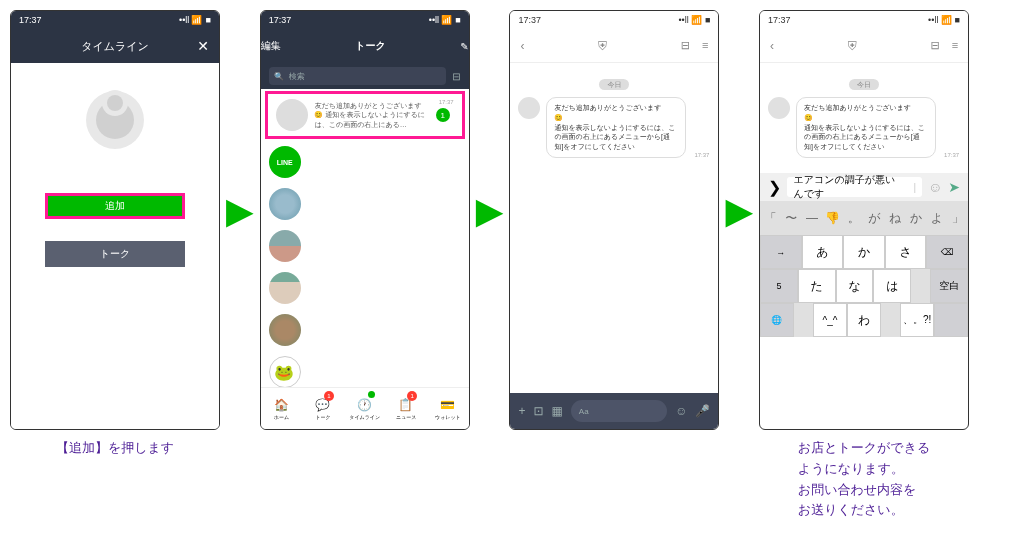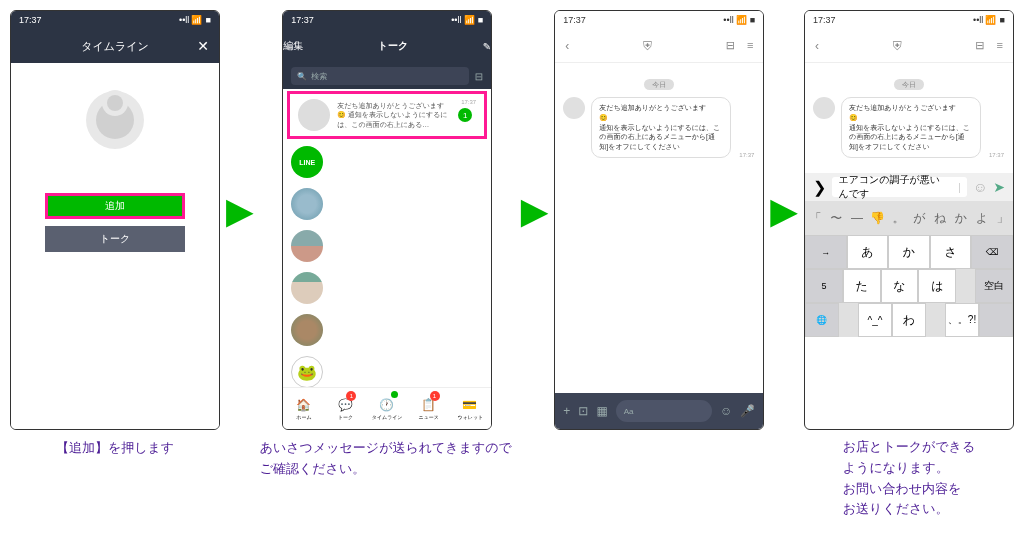--- a/index.html
+++ b/index.html
@@ -7,21 +7,21 @@
     .col { display: flex; flex-direction: column; align-items: center; gap: 8px; }
     .phone { width: 210px; height: 420px; background: #fff; border: 1px solid #333; border-radius: 6px; overflow: hidden; position: relative; display: flex; flex-direction: column; }
     .statusbar { height: 18px; background: #2c3444; color: #fff; display: flex; align-items: center; justify-content: space-between; padding: 0 8px; font-size: 9px; }
     .statusbar.light { background: #fff; color: #333; }
     .p1-header { height: 34px; background: #2c3444; color: #fff; display: flex; align-items: center; justify-content: center; font-size: 11px; position: relative; }
     .p1-close { position: absolute; right: 10px; font-size: 14px; }
     .p1-body { flex: 1; display: flex; flex-direction: column; align-items: center; padding-top: 28px; background: #fff; }
     .p1-avatar { width: 58px; height: 58px; border-radius: 50%; background: #e8e8e8; display: flex; align-items: center; justify-content: center; margin-bottom: 44px; }
     .p1-avatar-inner { width: 38px; height: 38px; border-radius: 50%; background: #d0d0d0; position: relative; }
     .p1-avatar-inner::before { content: ""; position: absolute; width: 16px; height: 16px; border-radius: 50%; background: #d0d0d0; top: -6px; left: 11px; box-shadow: 0 0 0 5px #e8e8e8; }
-    .p1-btn { width: 140px; height: 26px; margin-bottom: 7px; display: flex; align-items: center; justify-content: center; font-size: 10px; color: #fff; }
+    .p1-btn { width: 140px; height: 26px; margin-bottom: 22px; display: flex; align-items: center; justify-content: center; font-size: 10px; color: #fff; }
     .p1-btn.add { background: #00b900; border: 3px solid #ff1994; }
     .p1-btn.talk { background: #5a6070; }
     .p2-header { height: 34px; background: #2c3444; color: #fff; display: flex; align-items: center; justify-content: space-between; padding: 0 0; font-size: 10px; }
     .p2-header-title { font-weight: 600; }
     .p2-search { height: 26px; background: #2c3444; display: flex; align-items: center; padding: 0 8px; }
     .p2-search-box { flex: 1; height: 18px; background: #3d4456; border-radius: 4px; display: flex; align-items: center; padding: 0 6px; font-size: 8px; color: #9aa; gap: 4px; }
     .p2-list { flex: 1; overflow: hidden; background: #fff; }
     .p2-item { display: flex; align-items: center; padding: 5px 8px; gap: 7px; position: relative; }
     .p2-item.hl { border: 3px solid #ff1994; margin: 2px 4px; }
     .p2-item-avatar { width: 32px; height: 32px; border-radius: 50%; background: #ddd; flex-shrink: 0; }
@@ -166,21 +166,20 @@
           <div class="p2-tab-icon news"></div>
           <span>ニュース</span>
           <div class="p2-tab-dot">1</div>
         </div>
       <div class="p2-tab">
           <div class="p2-tab-icon wallet"></div>
           <span>ウォレット</span>
         </div>
     </div>
   </div>
-  <div class="caption wide">あいさつメッセージが送られてきますのでご確認ください。</div>
 </div>
 
 <div class="arrow">▶</div>
 
 <div class="col">
   <div class="phone">
     <div class="statusbar light">
       <span>17:37</span>
       <span>••ll 📶 ■</span>
     </div>
@@ -281,17 +280,17 @@
       <div class="kb-key gray small">空白</div>
     </div>
     <div class="kb-row">
       <div class="kb-key gray">🌐</div>
       <div class="kb-key small">^_^</div>
       <div class="kb-key">わ</div>
       <div class="kb-key small">、。?!</div>
       <div class="kb-key gray"></div>
     </div>
   </div>
-  <div class="caption" style="white-space:pre-line;font-family:Liberation Mono, monospace;">お店とトークができる
+  <div class="caption" style="white-space:pre-line;">お店とトークができる
 ようになります。
 お問い合わせ内容を
 お送りください。</div>
 </div>
 
 </body></html>

